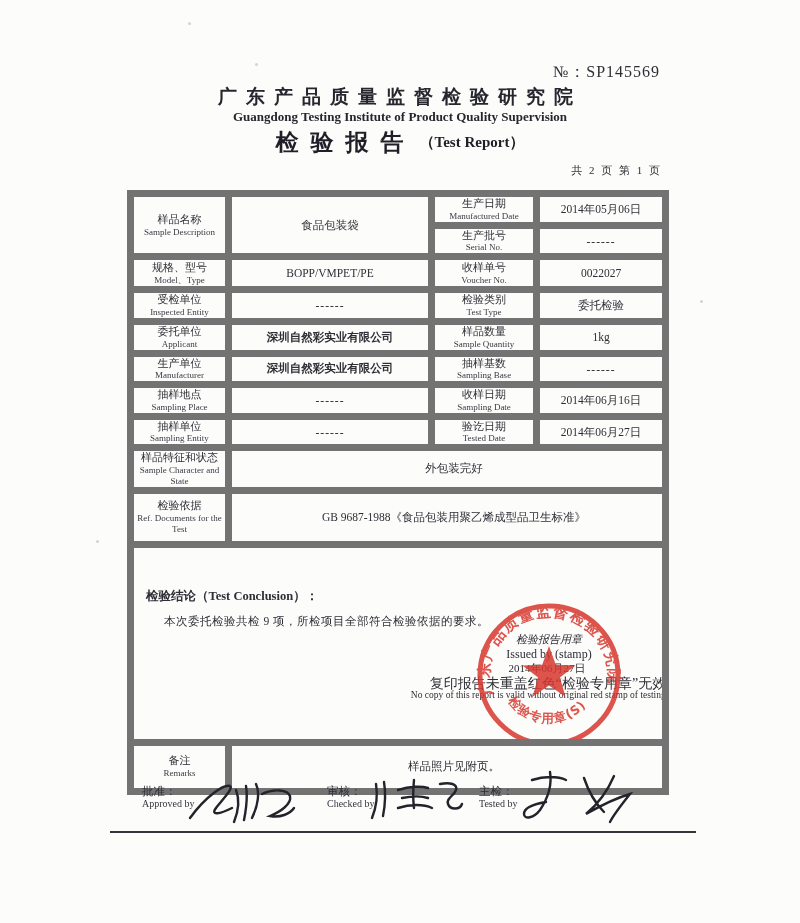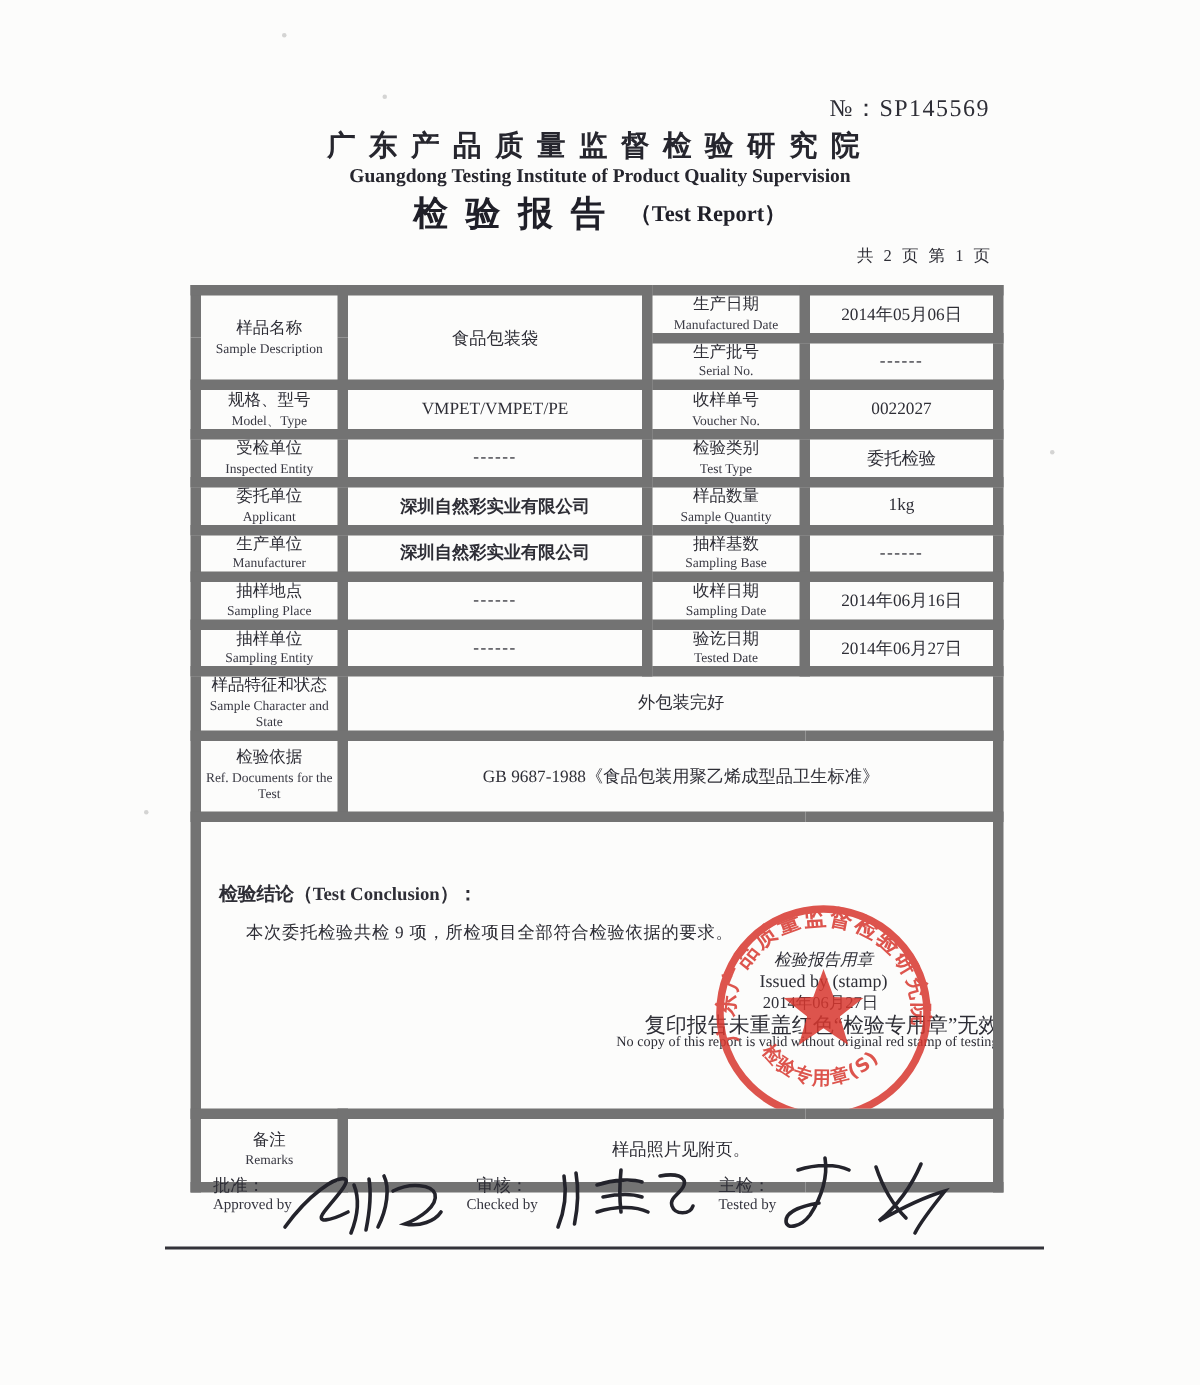--- a/index.html
+++ b/index.html
@@ -87,21 +87,21 @@
             <span class="cn">生产批号</span>
             <span class="en">Serial No.</span>
           </td>
       <td class="dash">------</td>
     </tr>
     <tr style="height:33px">
       <td class="lbl">
             <span class="cn">规格、型号</span>
             <span class="en">Model、Type</span>
           </td>
-      <td>VMPET/VMPET/PE</td>
+      <td>BOPP/VMPET/PE</td>
       <td class="lbl">
             <span class="cn">收样单号</span>
             <span class="en">Voucher No.</span>
           </td>
       <td>0022027</td>
     </tr>
     <tr style="height:31px">
       <td class="lbl">
             <span class="cn">受检单位</span>
             <span class="en">Inspected Entity</span>
@@ -216,21 +216,21 @@
     <div class="cn">批准：</div>
     <div class="en">Approved by</div>
   </div>
   <svg class="abs sig-svg" style="left:186px; top:778px;" width="112" height="56" viewBox="0 0 112 56">
     <path d="M4,40 C20,18 38,6 44,8 C48,10 36,22 30,30 C24,38 34,36 46,30"></path>
     <path d="M50,12 C54,22 52,34 48,44"></path>
     <path d="M60,8 C62,20 60,32 58,42 M70,6 C74,14 72,28 66,40"></path>
     <path d="M76,16 C88,10 102,12 104,18 C106,26 94,34 84,38 C94,40 104,36 108,30"></path>
   </svg>
 
-  <div class="abs sig-label" style="left:311px; top:785px;text-align:center;">
+  <div class="abs sig-label" style="left:327px; top:785px;">
     <div class="cn">审核：</div>
     <div class="en">Checked by</div>
   </div>
   <svg class="abs sig-svg" style="left:368px; top:776px;" width="96" height="50" viewBox="0 0 96 50">
     <path d="M8,8 C10,20 8,32 4,42 M16,6 C18,18 17,30 15,40"></path>
     <path d="M30,14 C42,10 54,10 60,12 M46,4 C45,14 45,24 46,32 M34,22 C44,20 54,20 60,22 M30,32 C42,28 56,28 64,32"></path>
     <path d="M72,8 C82,6 90,8 88,14 C86,20 78,22 80,28 C82,34 92,34 94,28"></path>
   </svg>
 
   <div class="abs sig-label" style="left:479px; top:785px;">

